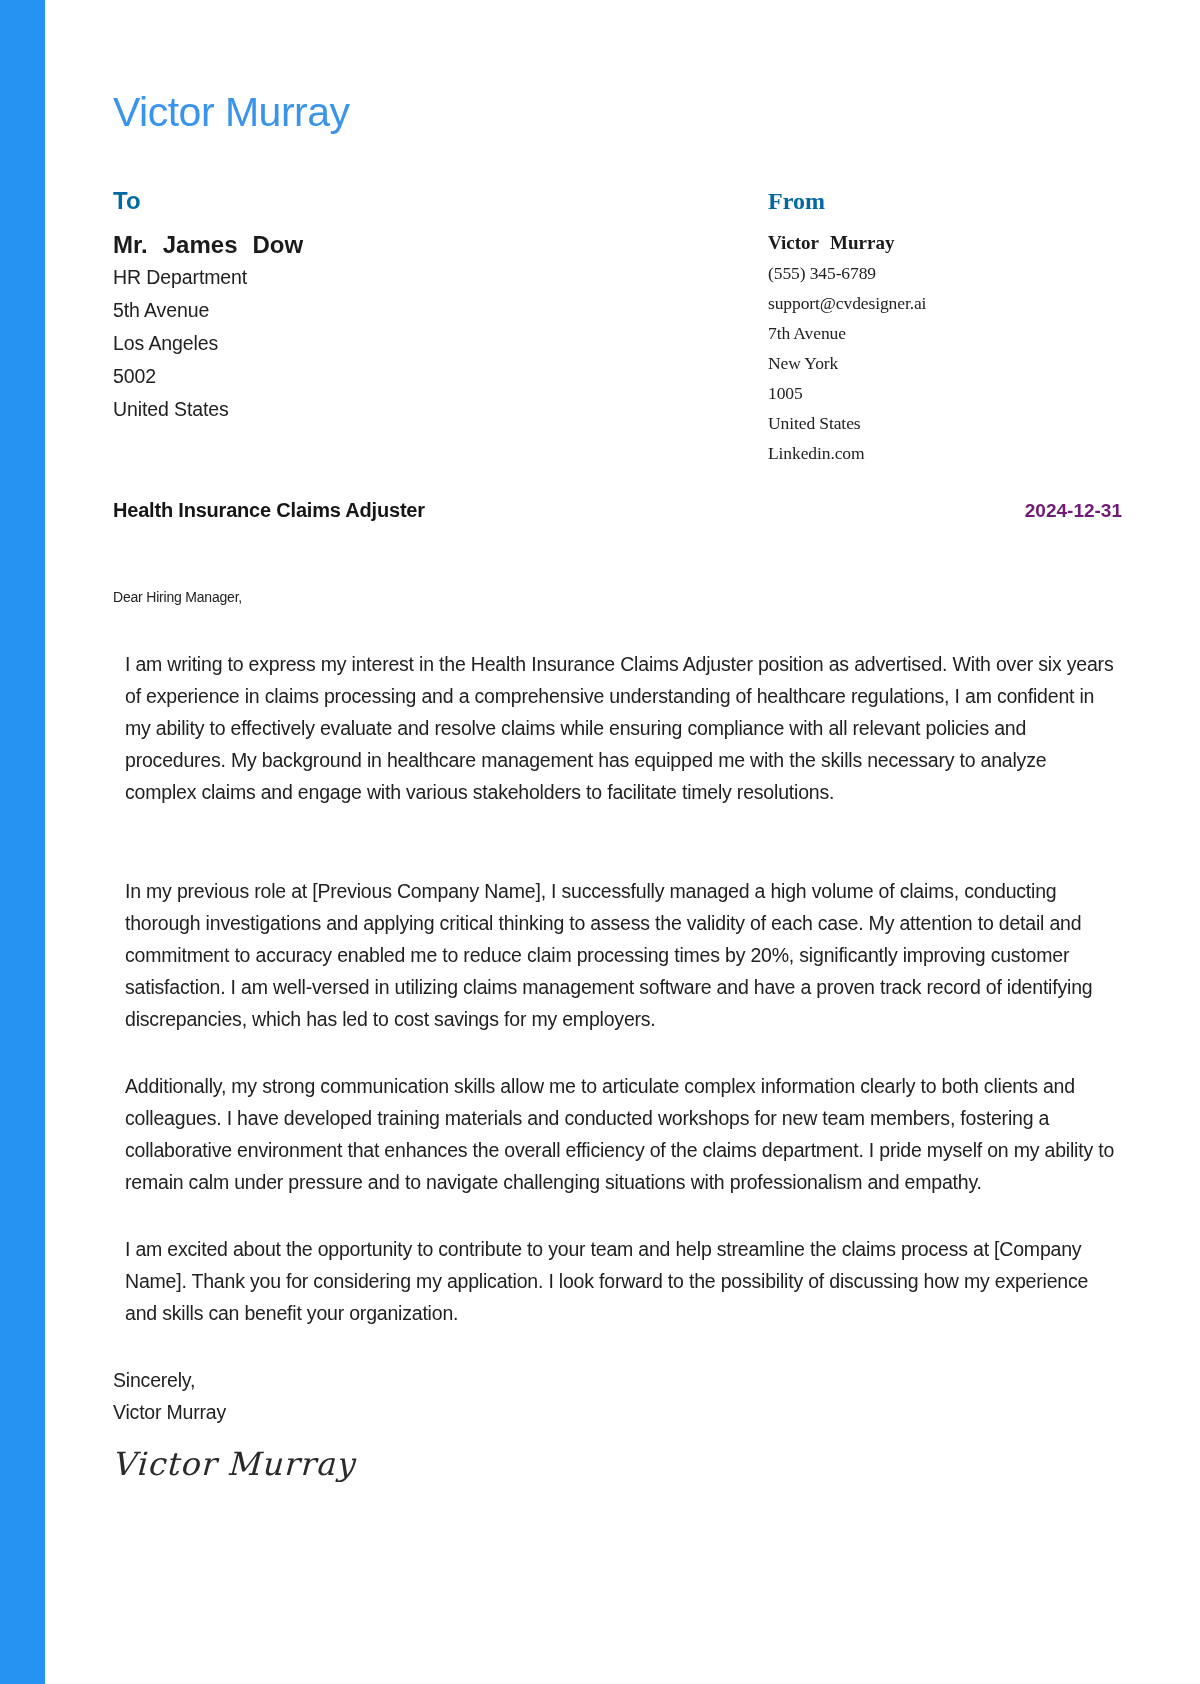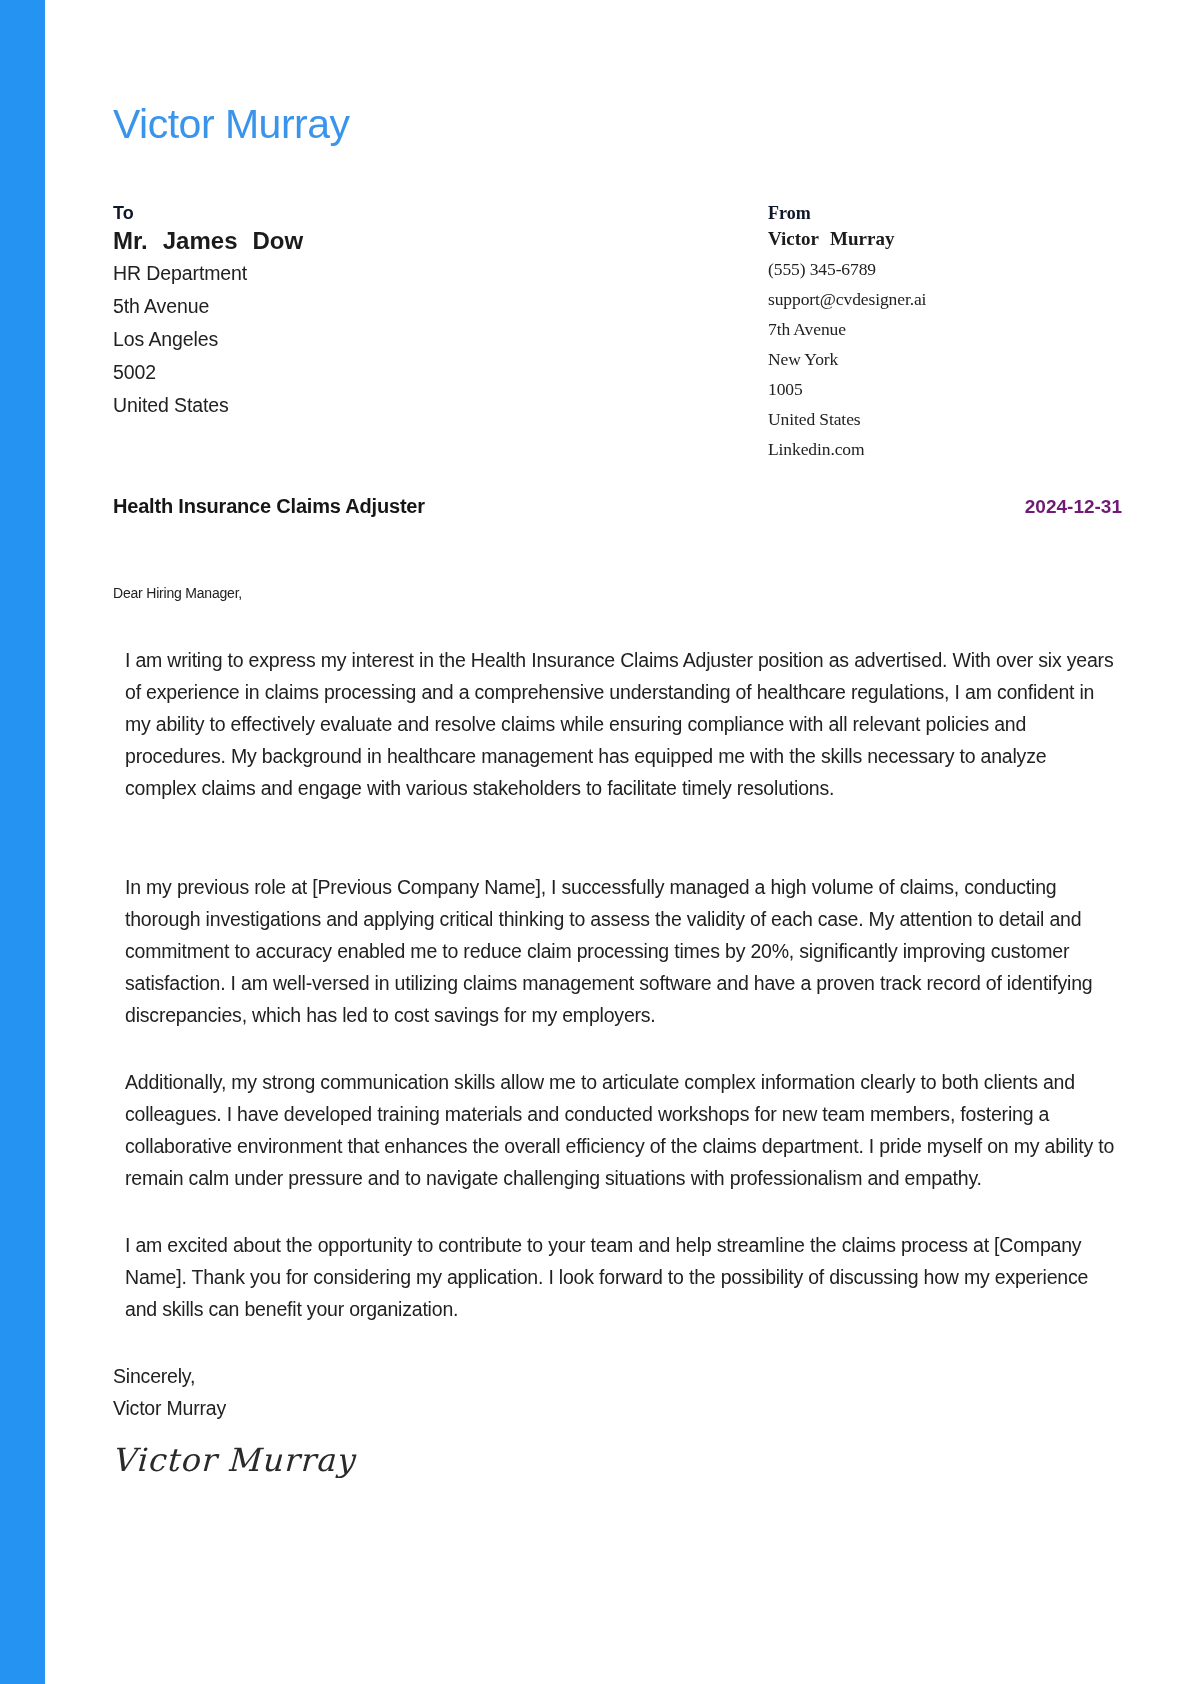--- a/index.html
+++ b/index.html
@@ -19,44 +19,45 @@
     overflow: hidden;
   }
   .stripe {
     position: absolute;
     left: 0; top: 0;
     width: 45px; height: 100%;
     background: var(--stripe-color);
   }
   .content {
     position: absolute;
-    left: 113px; top: 12px;
+    left: 113px; top: 0;
     width: 1009px;
   }
   .doc-title {
     margin: 0;
     padding-top: 88px;
     font-size: 41px;
     line-height: 48px;
     font-weight: 500;
     letter-spacing: -0.5px;
     color: var(--title-color);
   }
   .addresses {
     display: flex;
     margin-top: 54px;
     align-items: flex-start;
   }
   .to-col { width: 655px; font-size: 19.5px; line-height: 33px; }
   .from-col { flex: 1; font-size: 17.5px; line-height: 30px; font-family: Liberation Serif, serif; }
   .addr-label {
-    font-size: 18px;
+    font-size: 24px;
     line-height: 22px;
     font-weight: 700;
-    color: #0f172a;
+    margin-bottom: 16px;
+    color: #0369a1;
   }
   .addr-name { font-weight: 700; word-spacing: 0.35em; color: #1b1b1b; }
   .to-col .addr-name { font-size: 24px; }
   .from-col .addr-name { font-size: 19px; }
   .addr-line { letter-spacing: -0.1px; }
   .subject-row {
     display: flex;
     justify-content: space-between;
     align-items: baseline;
     margin-top: 30px;

